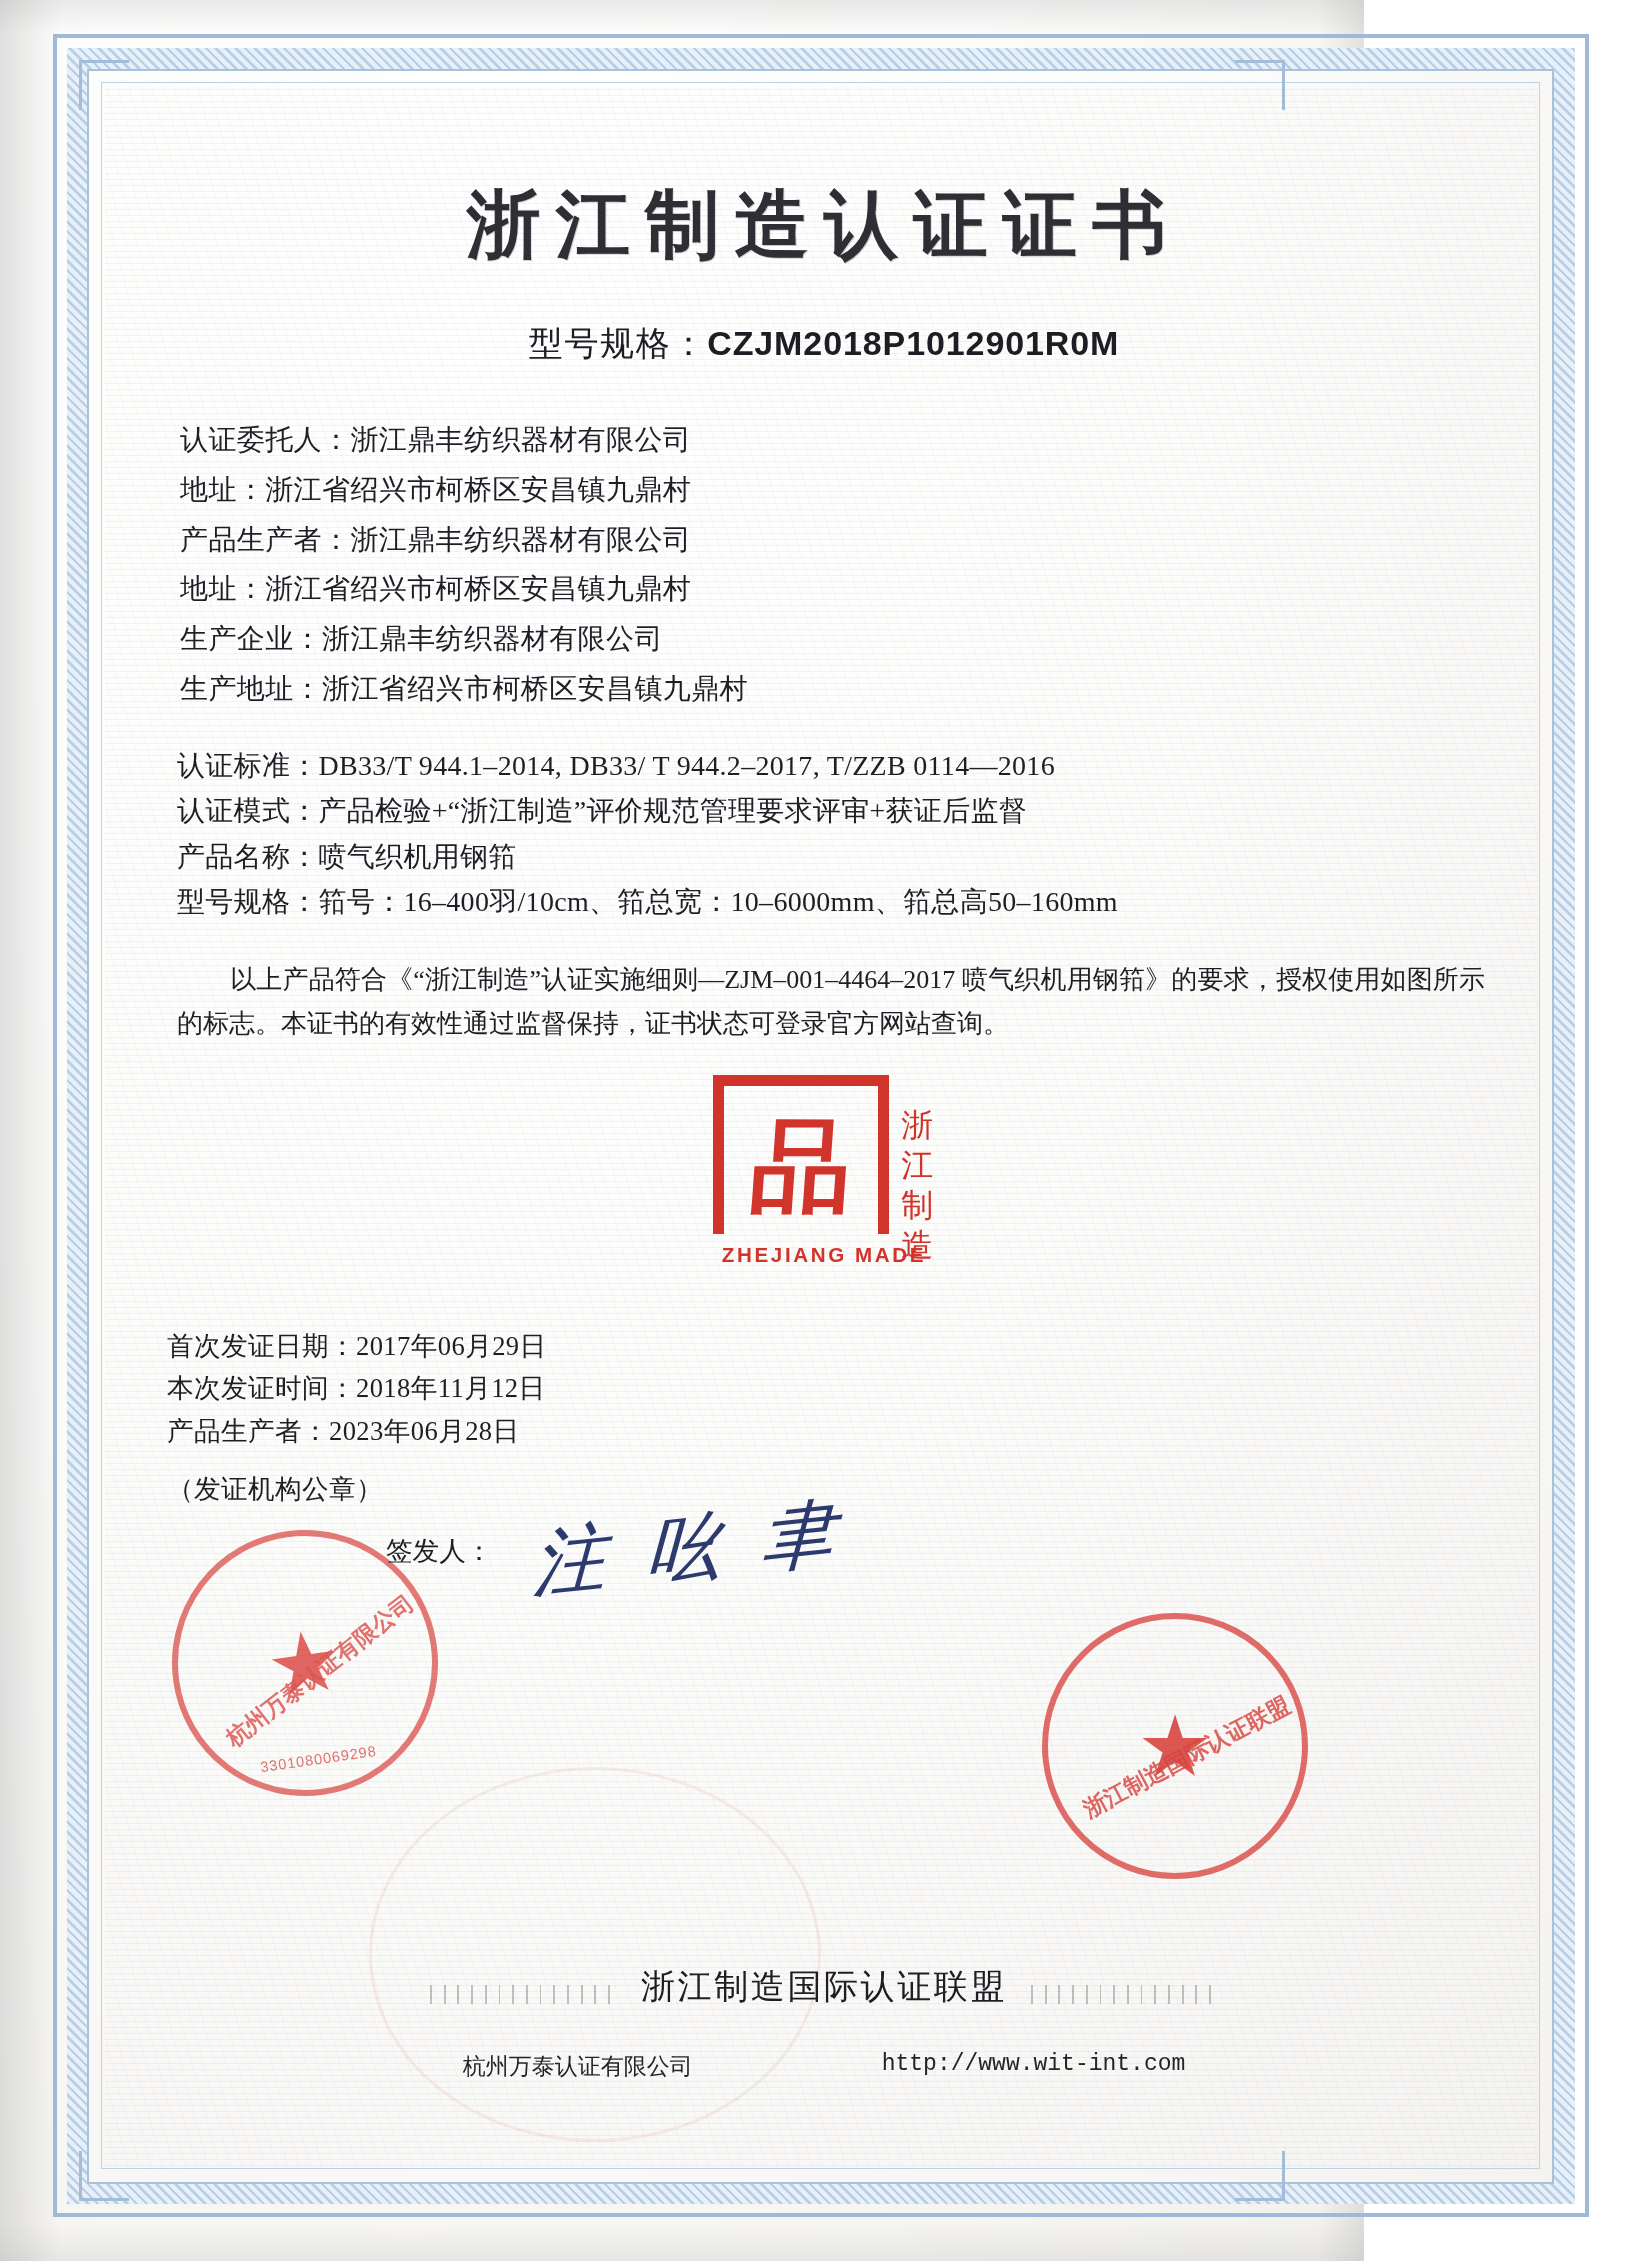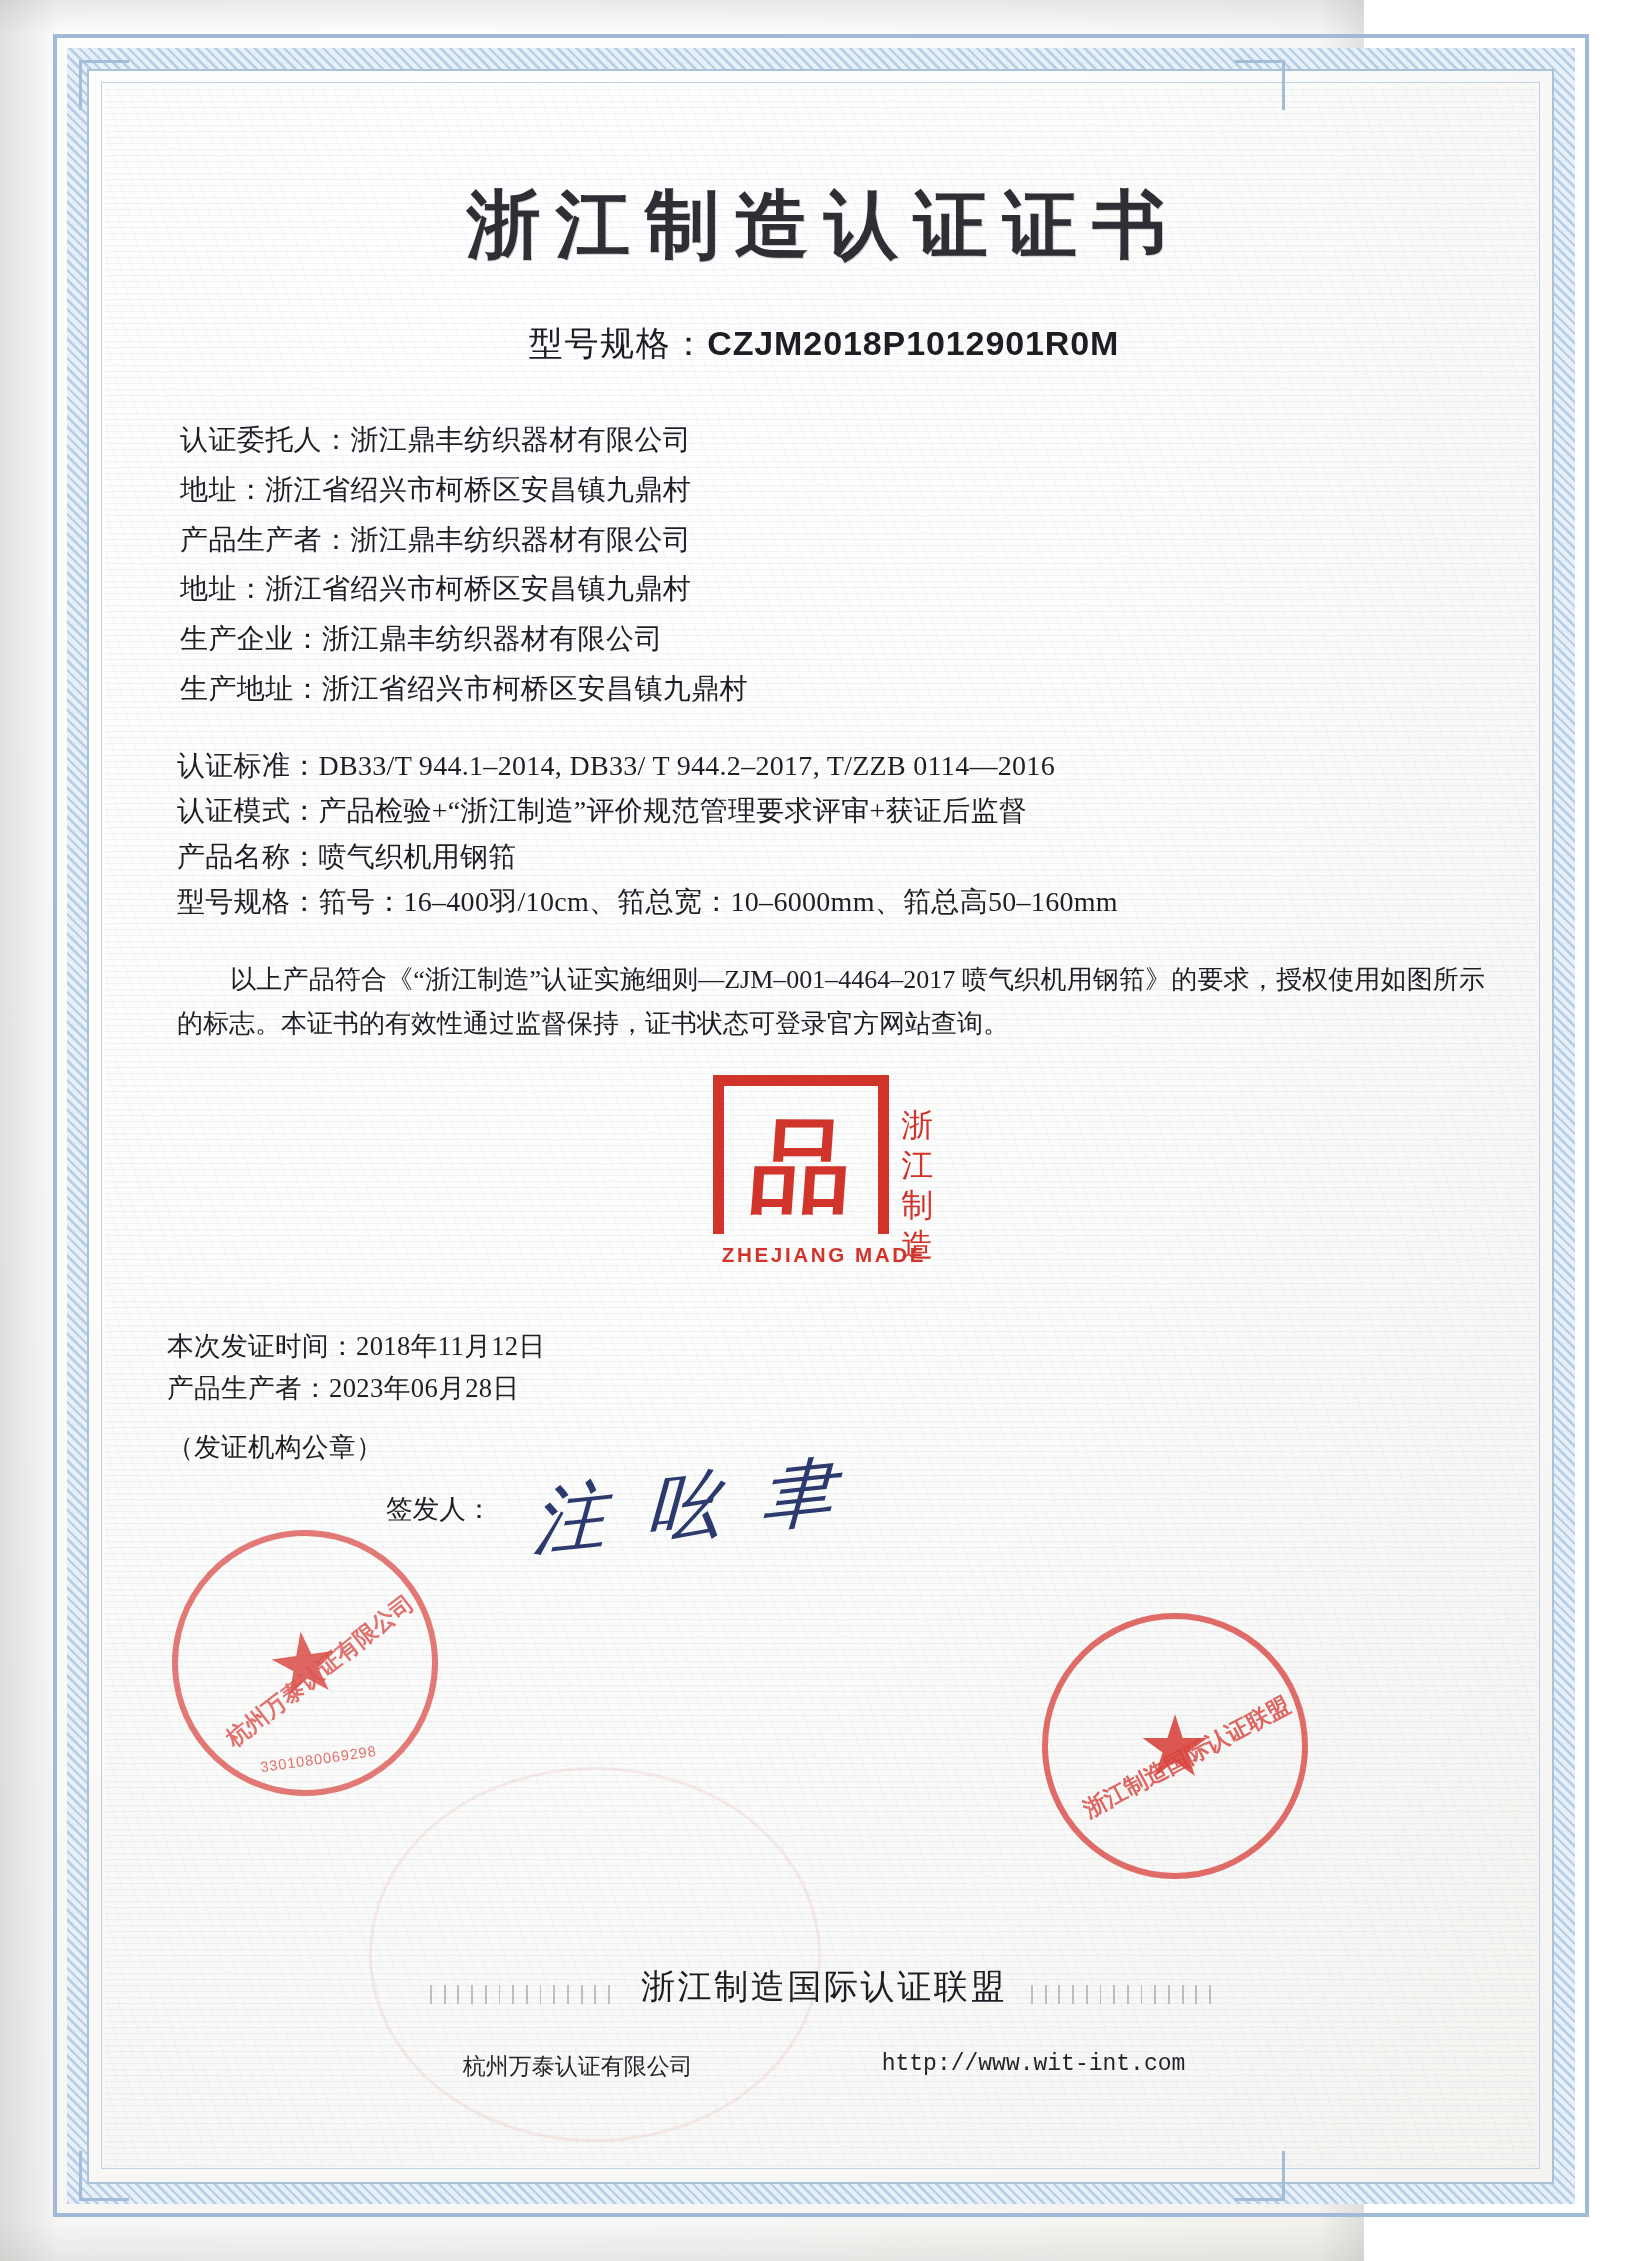--- a/index.html
+++ b/index.html
@@ -453,20 +453,23 @@
         <div class="logo-frame"></div>
         <div class="logo-frame2"></div>
         <div class="logo-glyph">品</div>
         <div class="logo-side">浙江制造</div>
         <div class="logo-en">ZHEJIANG MADE</div>
       </div>
     </div>
 
     <div class="dates">
       <div class="date-line">
+        <span>首次发证日期：</span><span>2017年06月29日</span>
+      </div>
+      <div class="date-line">
         <span>本次发证时间：</span><span>2018年11月12日</span>
       </div>
       <div class="date-line">
         <span>产品生产者：</span><span>2023年06月28日</span>
       </div>
       <div class="seal-note">（发证机构公章）</div>
     </div>
 
     <div class="signer-row">
       <span>签发人：</span>

